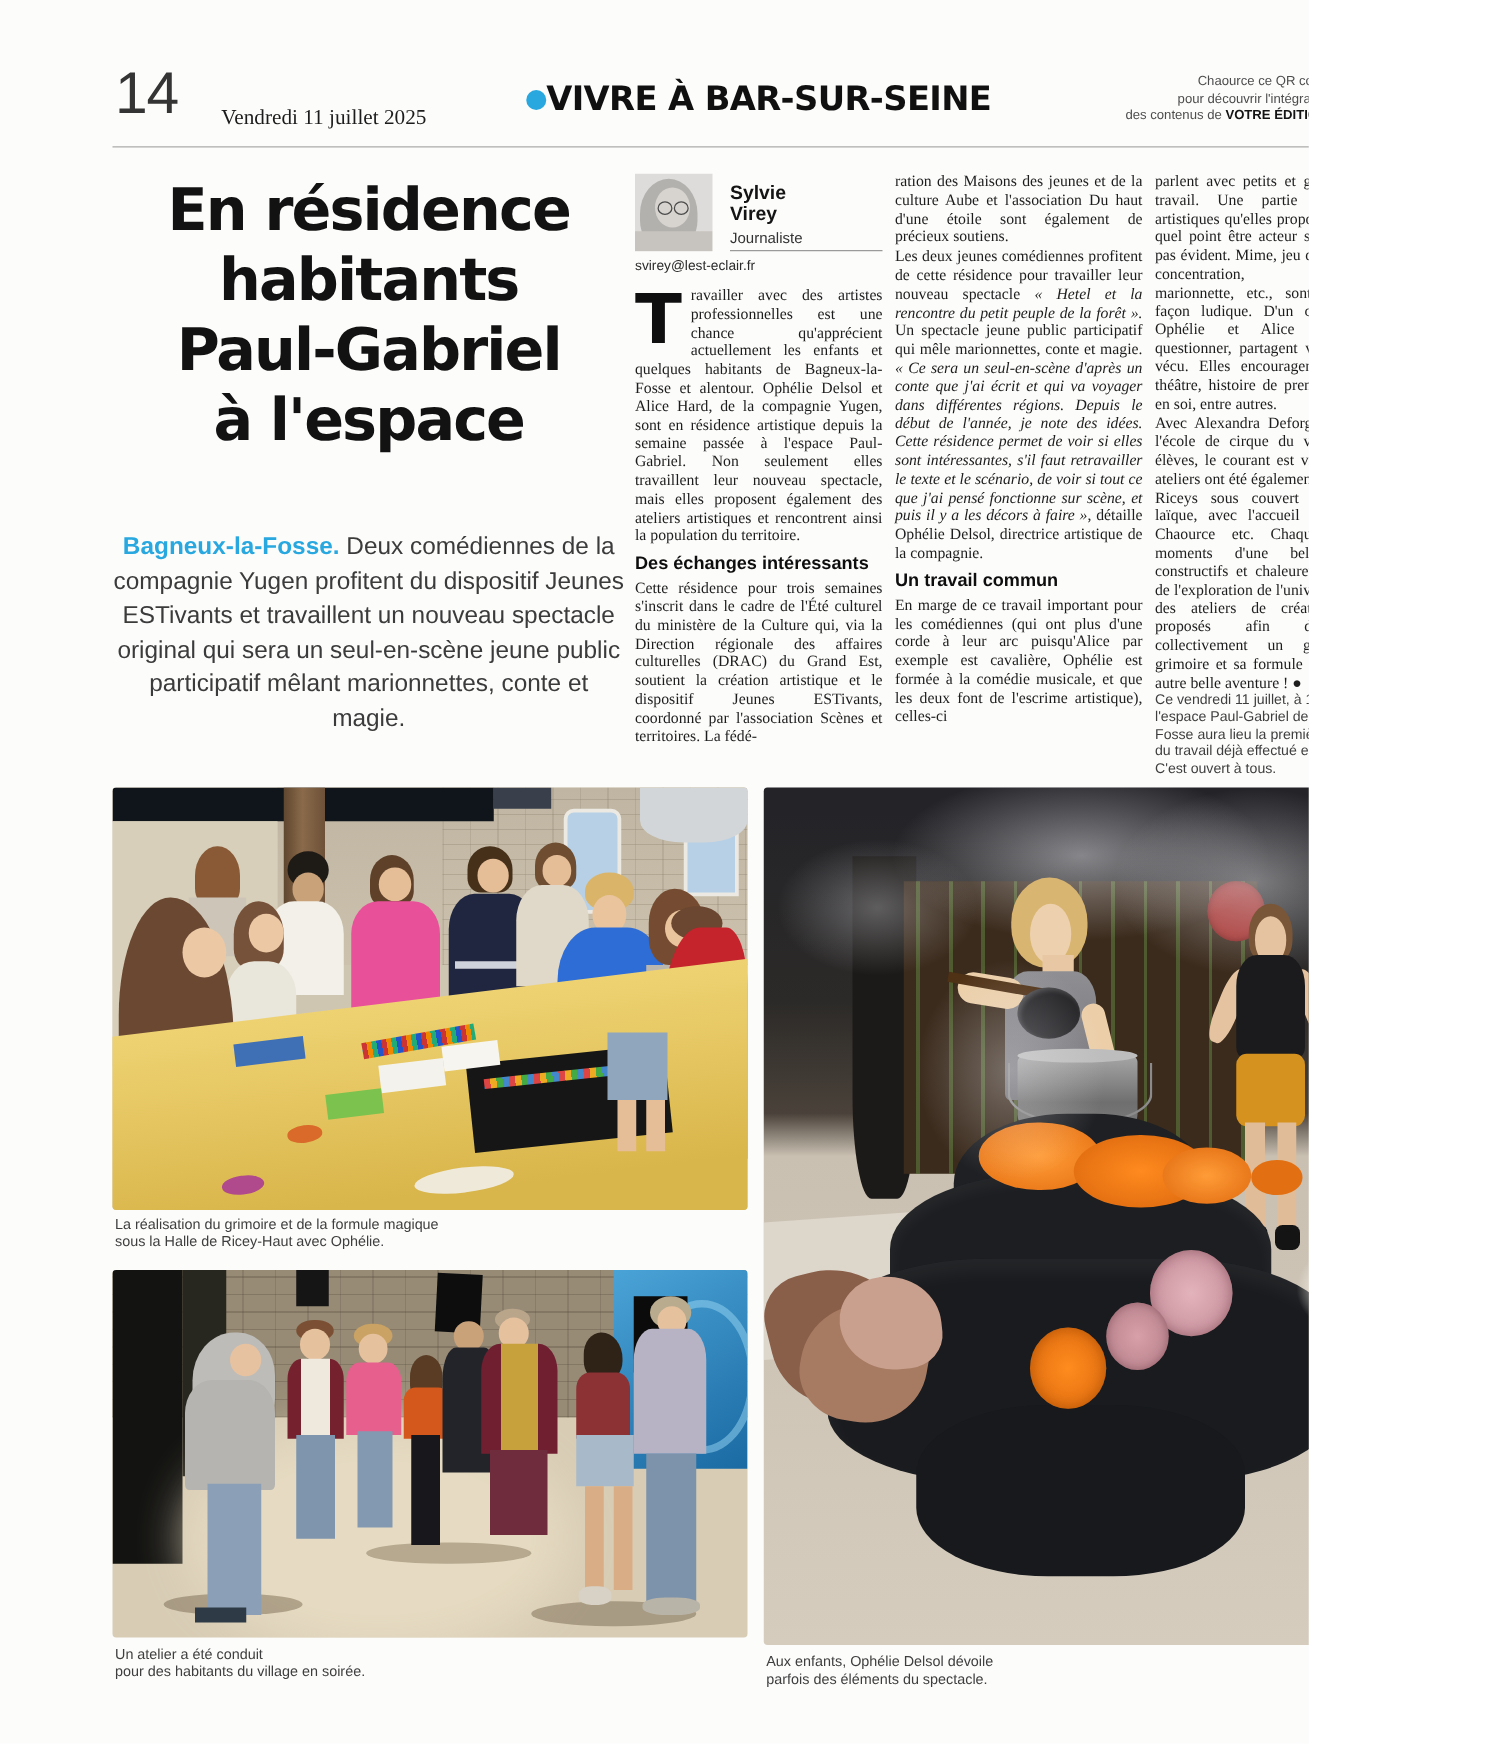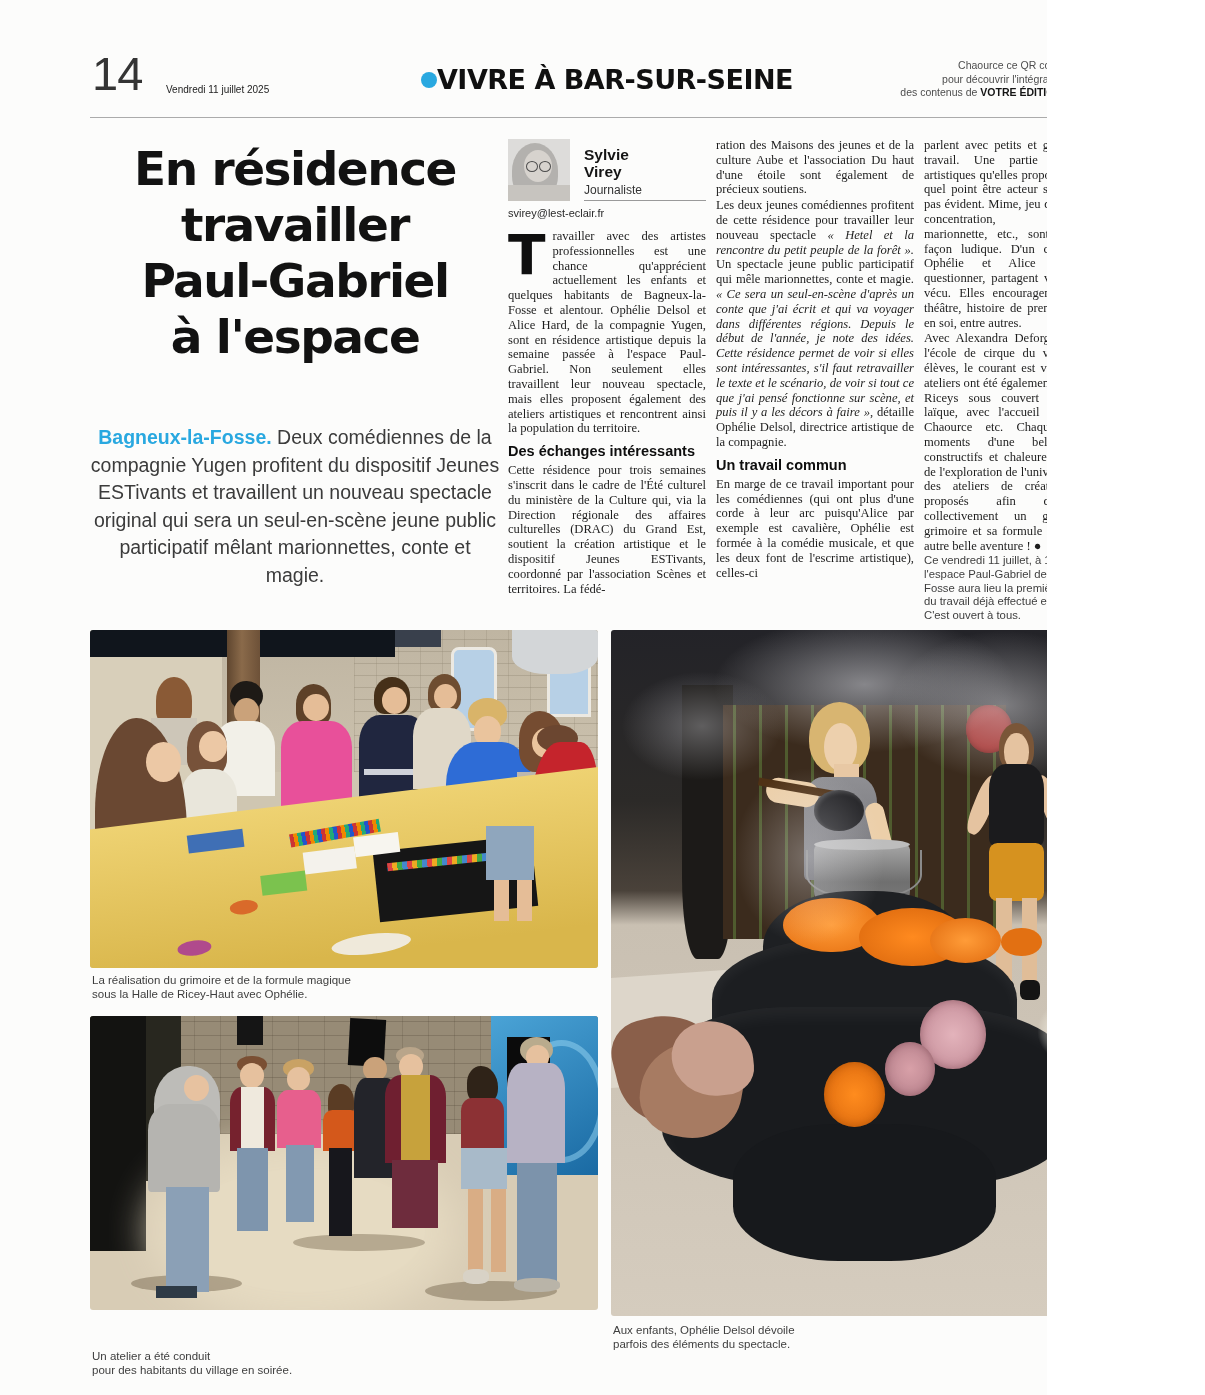--- a/index.html
+++ b/index.html
@@ -1,21 +1,21 @@
 <!DOCTYPE html>
 <html><head>
 <meta charset="utf-8">
 <style>
   html,body{margin:0;padding:0;background:#ffffff;}
   .page{position:relative;width:1047px;height:1395px;background:#fcfcfb;font-family:"Liberation Sans",sans-serif;overflow:hidden;}
   .a{position:absolute;}
 
   
   .pagenum{left:92px;top:46px;font-size:47px;font-weight:400;color:#343434;letter-spacing:-1px;}
-  .dateline{left:166px;top:84px;font-family:Liberation Sans, sans-serif;font-size:10px;color:#1c1c1c;}
+  .dateline{left:177px;top:84px;font-family:Liberation Serif, serif;font-size:17px;color:#1c1c1c;}
   .section{left:352px;top:64px;width:510px;display:flex;align-items:center;justify-content:center;}
   .section .dot{width:16px;height:16px;border-radius:50%;background:#29a8e0;flex:0 0 auto;}
   .section .stitle{font-family:"DejaVu Sans",sans-serif;font-weight:700;font-size:27px;color:#101010;letter-spacing:-0.5px;white-space:nowrap;}
   .qrtext{left:872px;top:59px;width:190px;text-align:right;font-size:10.5px;line-height:13.5px;color:#4d4d4d;}
   .qrtext b{color:#141414;text-align:center;}
   .qr{left:1070px;top:54px;width:48px;height:48px;background:#fff;border:1px solid #ddd;}
   .qr .pat{position:absolute;inset:2px;background-image:repeating-linear-gradient(0deg,#141414 0 2px,transparent 2px 5px),repeating-linear-gradient(90deg,#141414 0 2px,transparent 2px 5px);opacity:.8;}
   .qr .f{position:absolute;width:11px;height:11px;border:2px solid #000;background:#fff;}
   .qr .f::after{content:"";position:absolute;left:2px;top:2px;width:3px;height:3px;background:#000;}
   .hrule{left:90px;top:117px;width:1028px;height:1px;background:#ababab;}
@@ -63,21 +63,21 @@
   <div class="a qr">
     <div class="pat"></div>
     <div class="f" style="left:2px;top:2px;"></div>
     <div class="f" style="right:2px;top:2px;"></div>
     <div class="f" style="left:2px;bottom:2px;"></div>
   </div>
   <div class="a hrule"></div>
 
   <div class="a headline">
     <div>En résidence</div>
-    <div>travailler</div>
+    <div>habitants</div>
     <div>Paul-Gabriel</div>
     <div>à l'espace</div>
   </div>
   <div class="a lead">
     <span class="loc">Bagneux-la-Fosse.</span><span> Deux comédiennes de la compagnie Yugen profitent du dispositif Jeunes ESTivants et travaillent un nouveau spectacle original qui sera un seul-en-scène jeune public participatif mêlant marionnettes, conte et magie.</span>
   </div>
 
   <div class="a avatar">
     <div class="a" style="left:4px;top:4px;width:46px;height:56px;background:#b3b1ae;border-radius:50% 50% 40% 40%;"></div>
     <div class="a" style="left:16px;top:11px;width:28px;height:32px;background:#d7d3ce;border-radius:50%;"></div>
@@ -217,21 +217,21 @@
     <div class="a" style="left:73%;top:45%;width:9%;height:14%;background:#a8bac9;"></div>
     <div class="a" style="left:74.5%;top:59%;width:2.8%;height:28%;background:#d9ad85;"></div>
     <div class="a" style="left:79%;top:59%;width:2.8%;height:28%;background:#d9ad85;"></div>
     <div class="a" style="left:73.5%;top:86%;width:5%;height:5%;background:#d8d2c6;border-radius:40%;"></div>
     <div class="a" style="left:84.7%;top:7%;width:6.5%;height:9%;background:#b9ab8d;border-radius:50%;"></div>
     <div class="a" style="left:85.8%;top:10%;width:4.6%;height:8%;background:#e6c19e;border-radius:50%;"></div>
     <div class="a" style="left:82%;top:16%;width:11.5%;height:34%;background:#b7b2c4;border-radius:25% 25% 0 0;"></div>
     <div class="a" style="left:84%;top:50%;width:8%;height:40%;background:#7c93ab;"></div>
     <div class="a" style="left:83.5%;top:89%;width:9%;height:5%;background:#b9b4a8;border-radius:40%;"></div>
   </div>
-  <div class="caption" style="left:92px;top:1317px;width:420px;margin-top:32px;">Un atelier a été conduit
+  <div class="caption" style="left:92px;top:1317px;width:420px;">Un atelier a été conduit
 pour des habitants du village en soirée.</div>
 
   <div class="photo" style="left:611px;top:630px;width:507px;height:686px;background:linear-gradient(180deg,#232328 0%,#2c2a28 25%,#4a423a 38%,#c9c0b2 43%,#d5ccbe 100%);">
     <div class="a" style="left:14%;top:8%;width:10%;height:40%;background:#1c1a18;border-radius:0 0 30% 30%;"></div>
     <div class="a" style="left:22%;top:11%;width:56%;height:34%;background:#3b2b1d;background-image:repeating-linear-gradient(90deg,transparent 0 10px,rgba(96,130,60,.55) 10px 13px,transparent 13px 26px);"></div>
     <div class="a" style="left:88%;top:38%;width:12%;height:11%;background:#2e2824;"></div>
     <div class="a" style="left:0;top:50%;width:28%;height:16%;background:#ddd6ca;transform:skewY(-4deg);"></div>
     <div class="a" style="left:70%;top:11%;width:9%;height:7%;background:#a62f2c;border-radius:50%;box-shadow:inset 0 0 6px #6e1c1a;"></div>
 
     <div class="a" style="left:20%;top:-2%;width:60%;height:20%;background:radial-gradient(ellipse,rgba(230,230,235,.5),transparent 70%);"></div>

